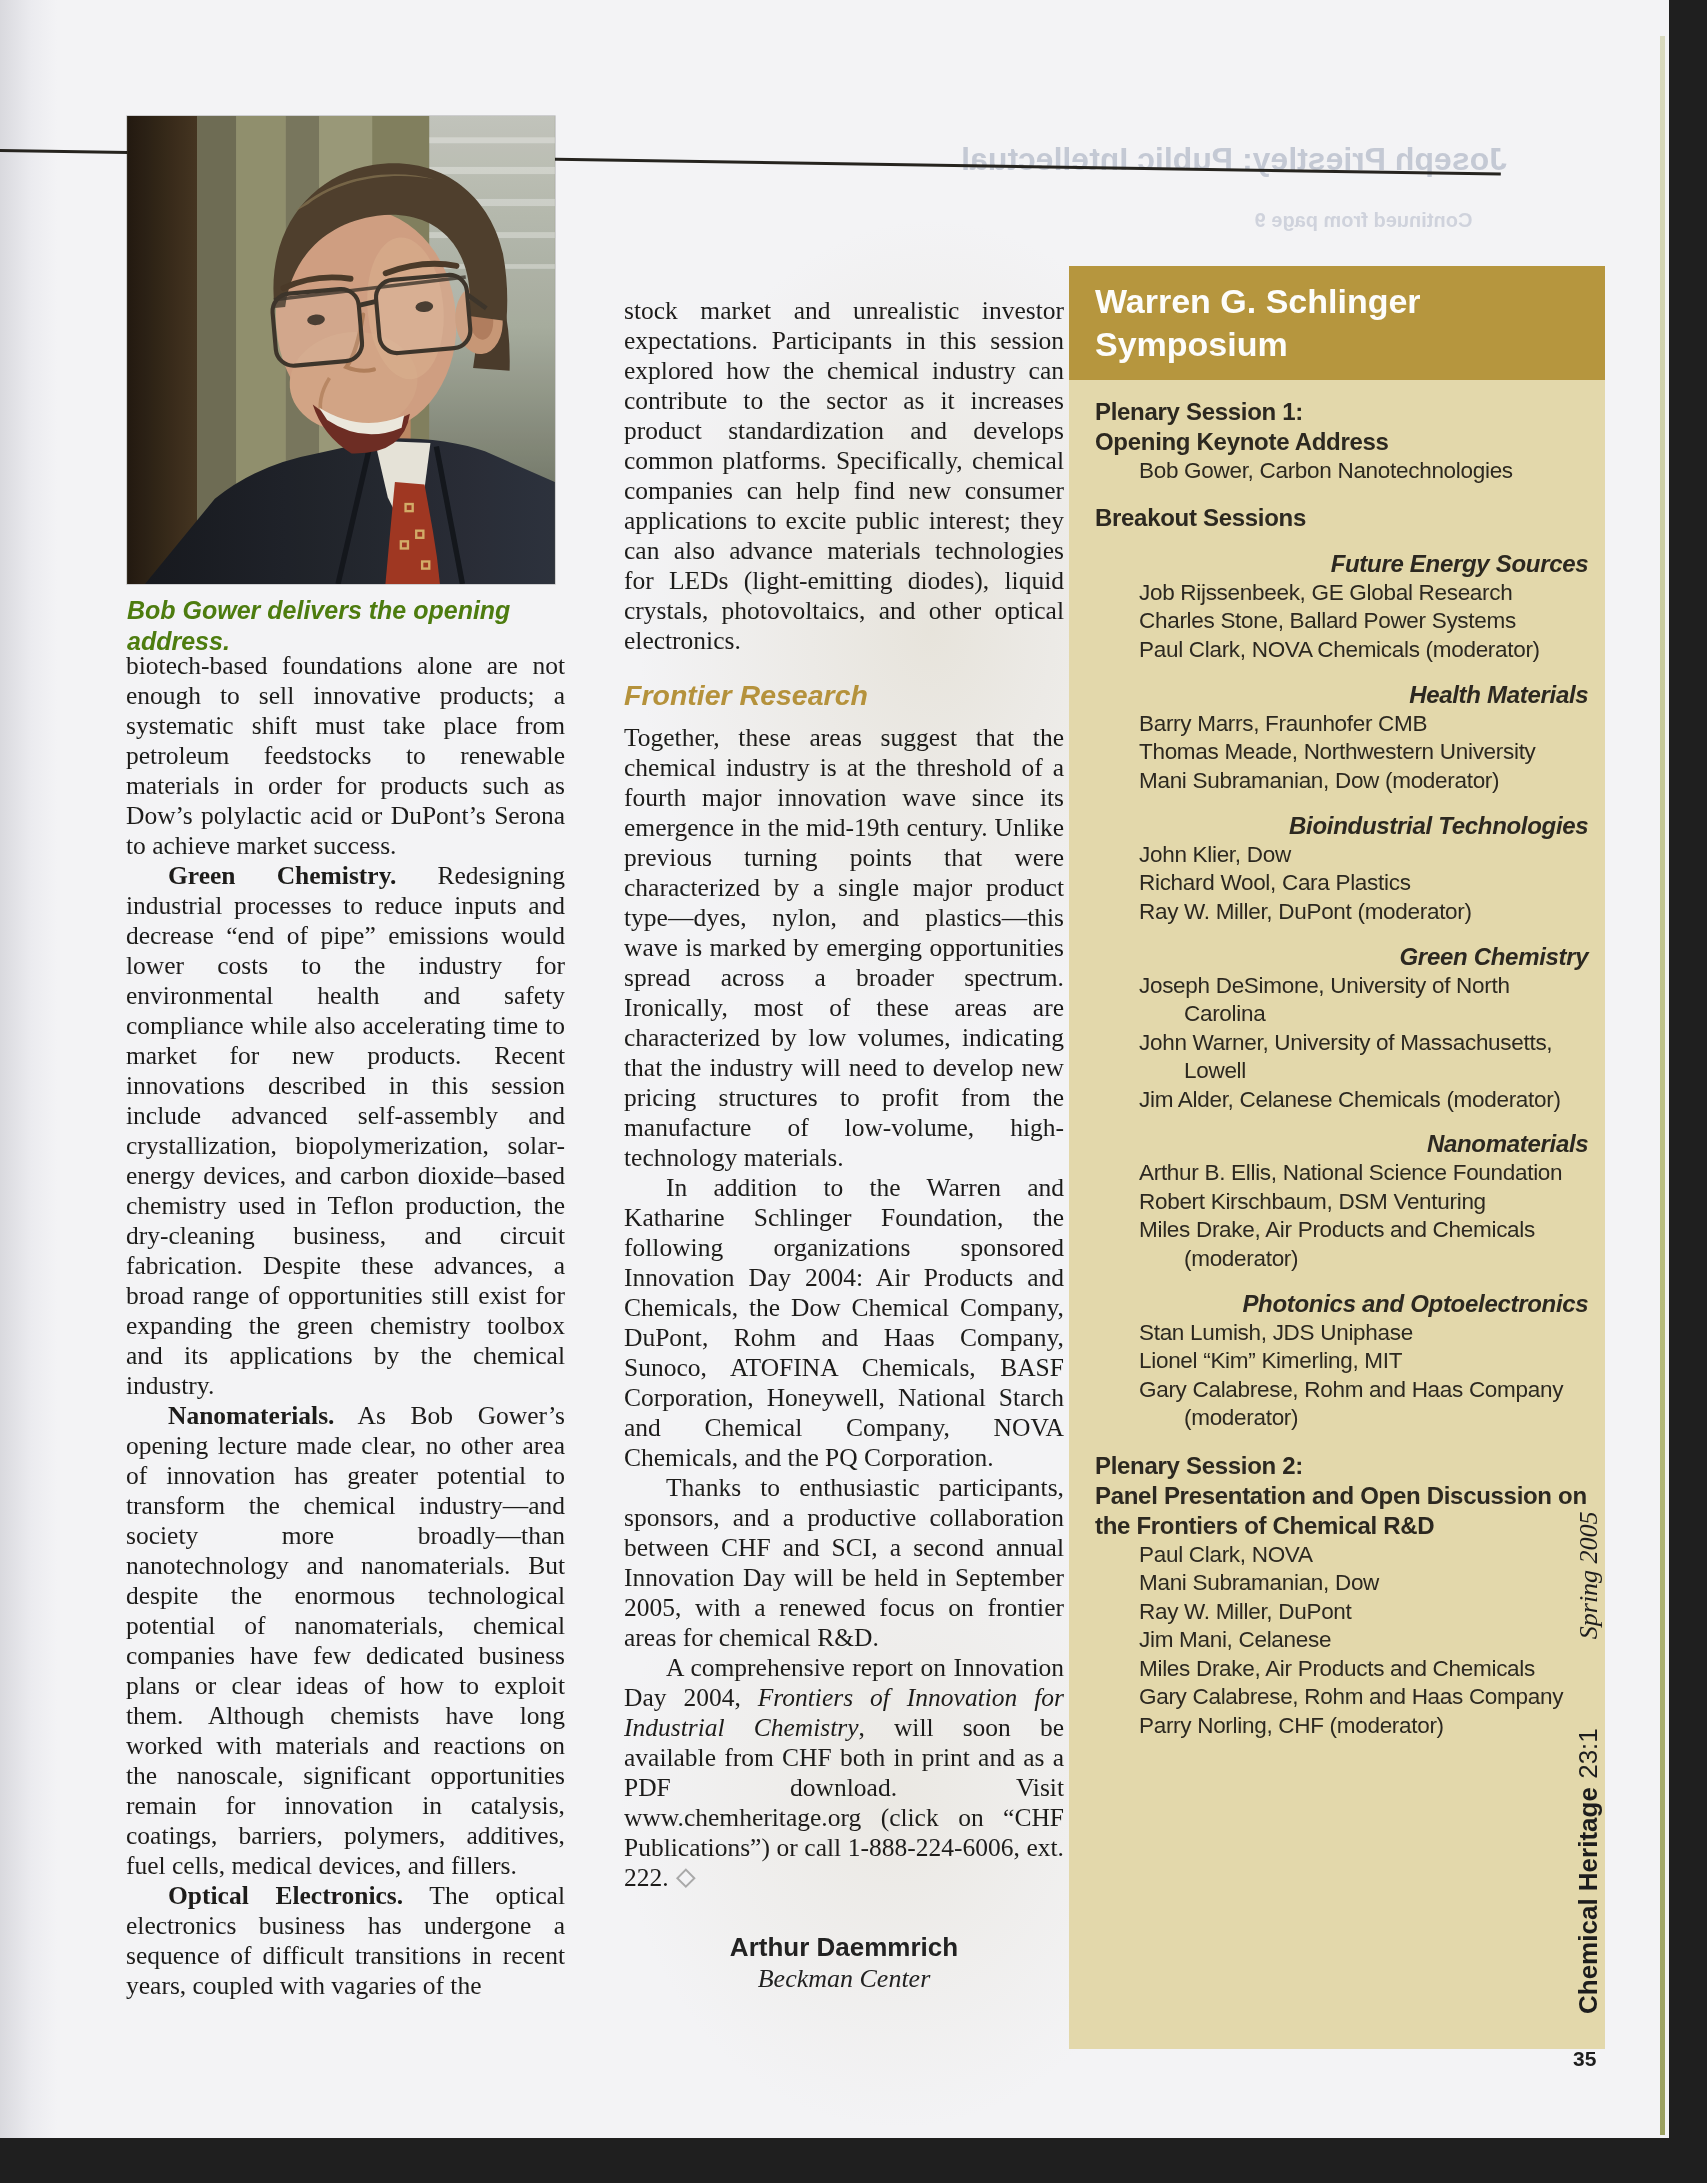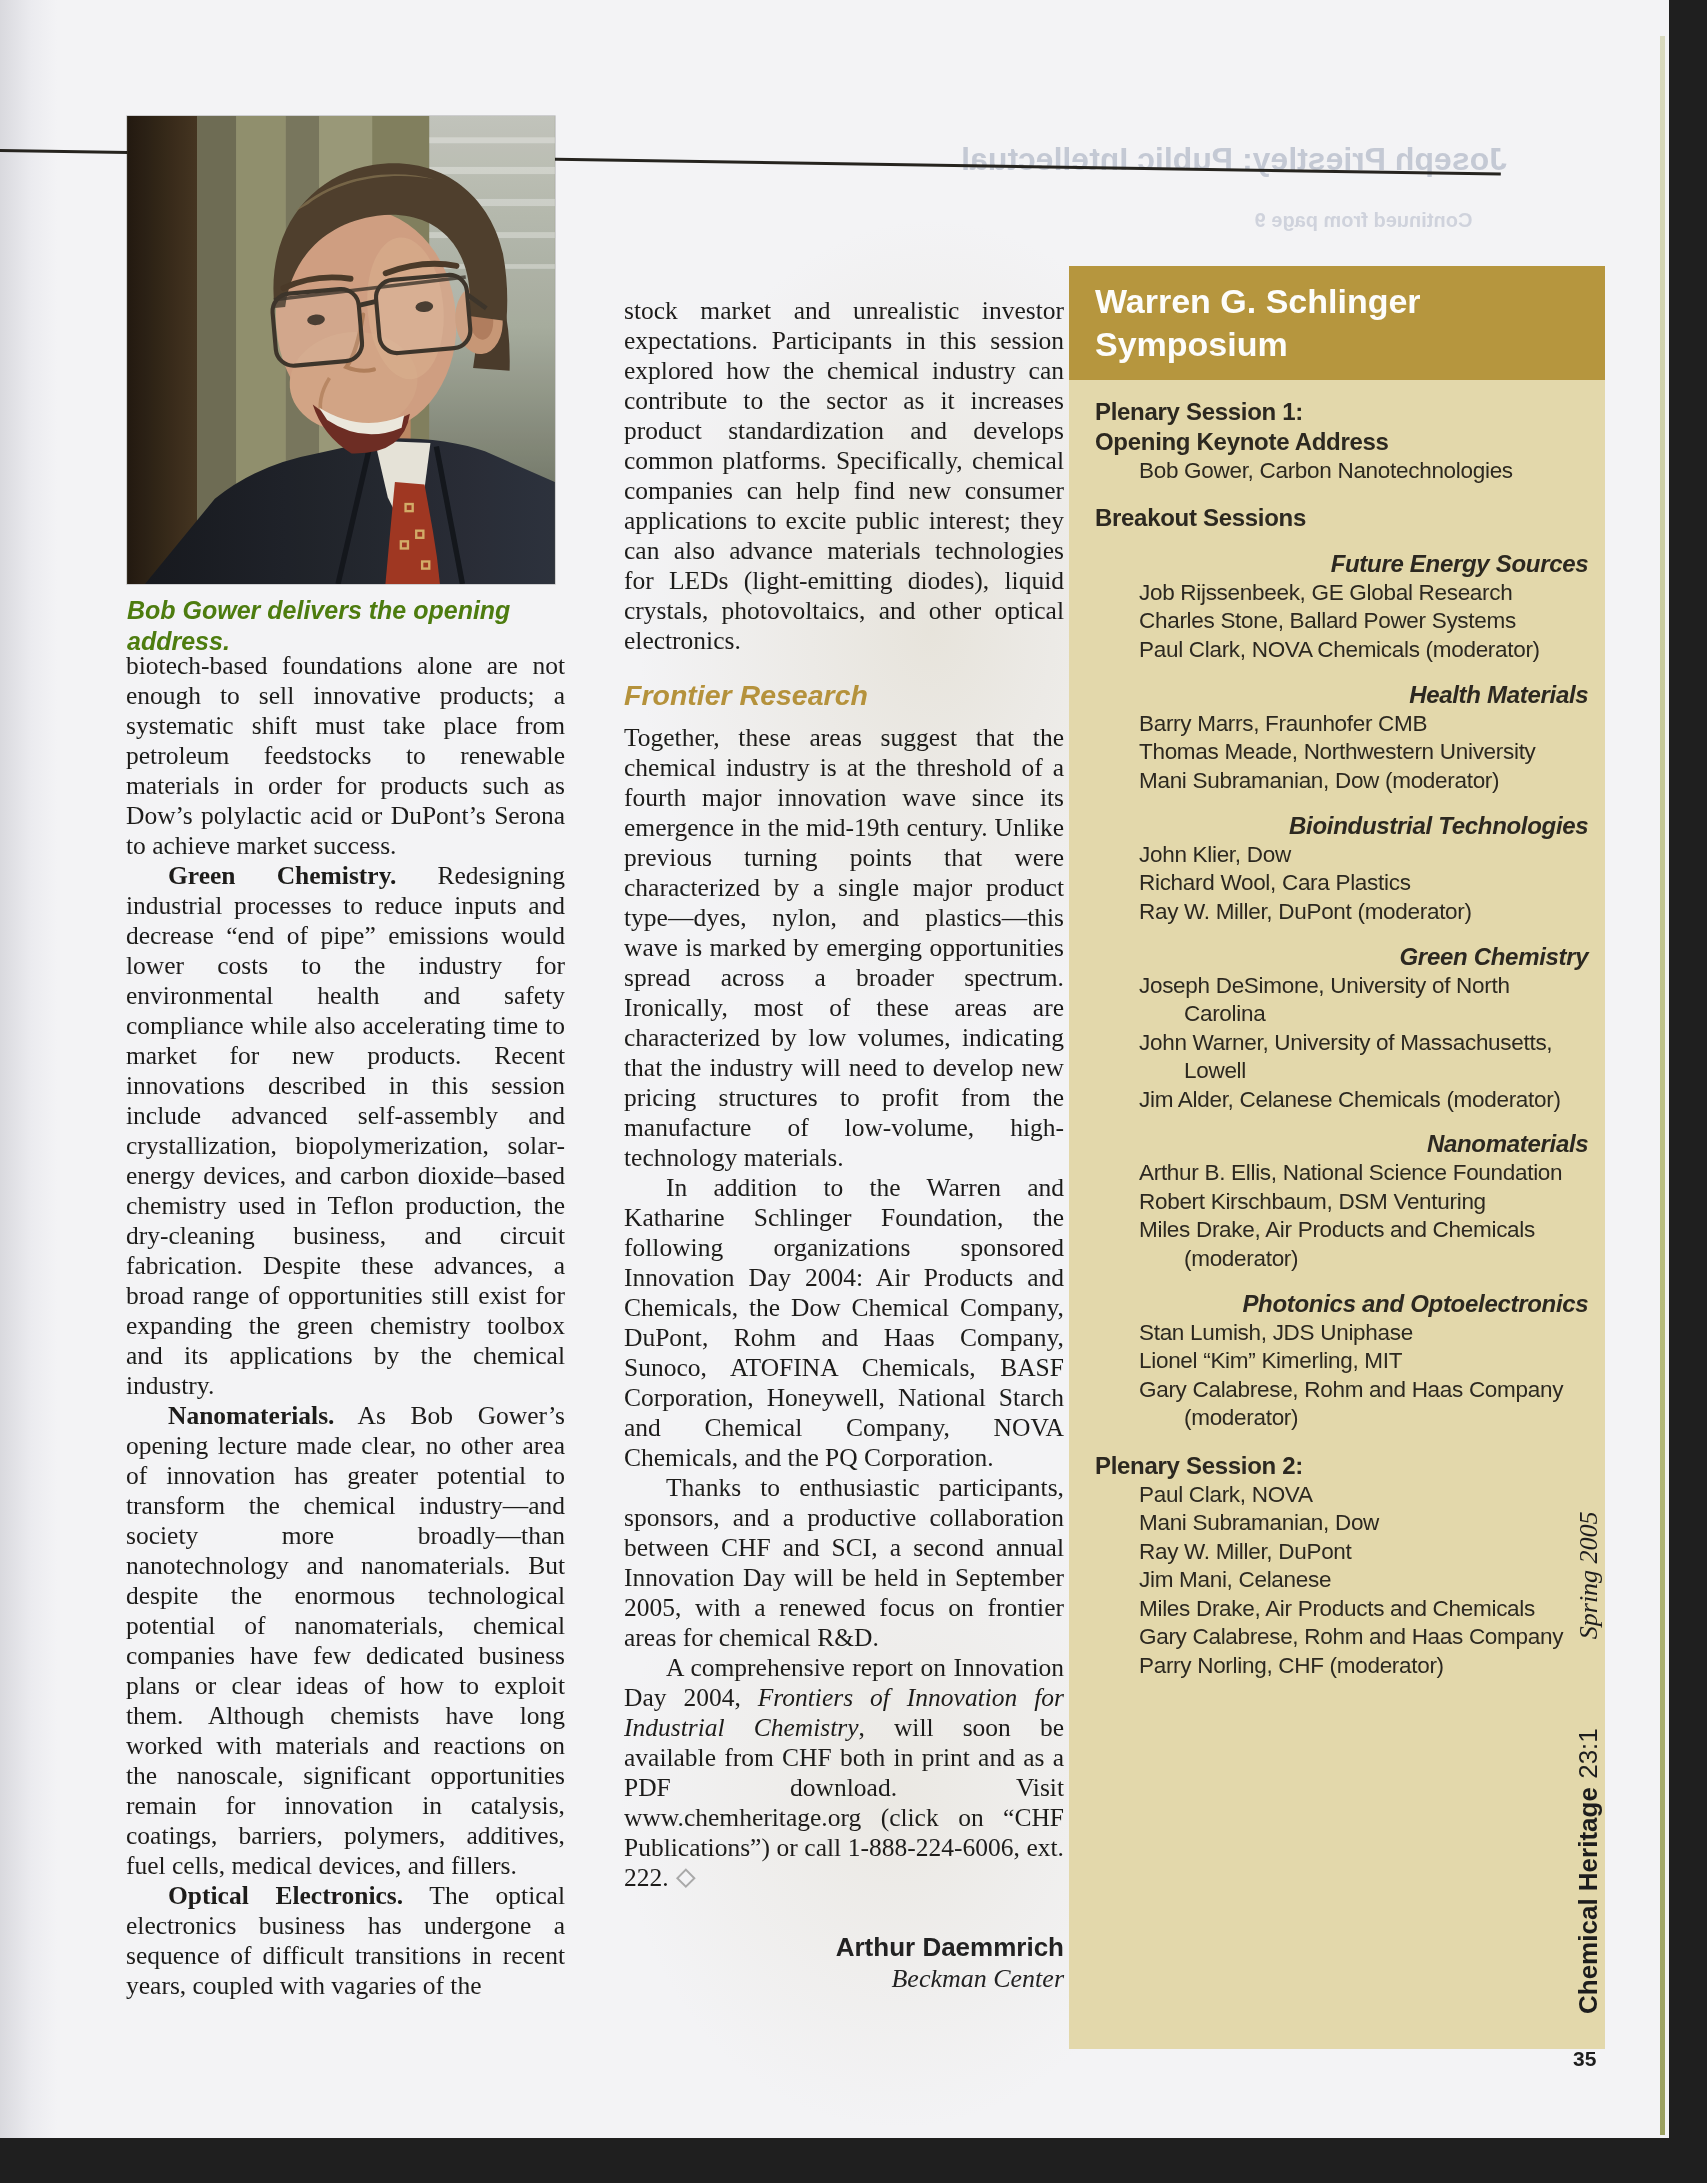--- a/index.html
+++ b/index.html
@@ -35,21 +35,21 @@
   .col-left{left:126px;top:651px;width:439px;}
   .col-mid{left:624px;top:296px;width:440px;}
   .para{margin:0;}
   .para.indent{text-indent:42px;}
   .para .lead{font-weight:bold;}
   .para .it{font-style:italic;}
   .end-mark{display:inline-block;width:10px;height:10px;border:2.4px solid #a9a9a9;
      transform:rotate(45deg) translateY(-1.2px);margin-left:9.5px;background:#f3f3f5;}
   .frontier{font-family:"Liberation Sans",sans-serif;font-style:italic;font-weight:bold;
      font-size:28.5px;line-height:32px;color:#b5923c;margin:22.5px 0 12px 0;text-align:left;}
-  .byline{margin-top:38px;text-align:right;}
+  .byline{margin-top:38px;text-align:center;}
   .byline-name{font-family:"Liberation Sans",sans-serif;font-weight:bold;font-size:26px;line-height:32px;color:#222;}
   .byline-aff{font-style:italic;font-size:26px;line-height:32px;color:#222;}
   
   .sidebar{left:1069px;top:266px;width:536px;height:1783px;background:#e3d8ab;z-index:2;
      font-family:"Liberation Sans",sans-serif;color:#2c2820;letter-spacing:-0.3px;}
   .sb-header{background:#b6963e;color:#fdfdfb;font-weight:bold;font-size:34px;line-height:43px;
      padding:14.2px 24px 14.2px 26px;letter-spacing:0;}
   .sb-content{padding:16.6px 16.6px 18px 26px;}
   .sb-heading{font-weight:bold;font-size:24px;line-height:30px;margin-top:18px;}
   .sb-heading-cont{font-weight:bold;font-size:24px;line-height:30px;}
@@ -200,20 +200,21 @@
         <div class="sb-entry">Jim Alder, Celanese Chemicals (moderator)</div>
         <div class="sb-topic">Nanomaterials</div>
         <div class="sb-entry">Arthur B. Ellis, National Science Foundation</div>
         <div class="sb-entry">Robert Kirschbaum, DSM Venturing</div>
         <div class="sb-entry">Miles Drake, Air Products and Chemicals (moderator)</div>
         <div class="sb-topic">Photonics and Optoelectronics</div>
         <div class="sb-entry">Stan Lumish, JDS Uniphase</div>
         <div class="sb-entry">Lionel “Kim” Kimerling, MIT</div>
         <div class="sb-entry">Gary Calabrese, Rohm and Haas Company (moderator)</div>
         <div class="sb-heading">Plenary Session 2:</div>
+        <div class="sb-heading-cont">Panel Presentation and Open Discussion on the Frontiers of Chemical R&amp;D</div>
         <div class="sb-entry">Paul Clark, NOVA</div>
         <div class="sb-entry">Mani Subramanian, Dow</div>
         <div class="sb-entry">Ray W. Miller, DuPont</div>
         <div class="sb-entry">Jim Mani, Celanese</div>
         <div class="sb-entry">Miles Drake, Air Products and Chemicals</div>
         <div class="sb-entry">Gary Calabrese, Rohm and Haas Company</div>
         <div class="sb-entry">Parry Norling, CHF (moderator)</div>
       </div>
   </aside>
 

